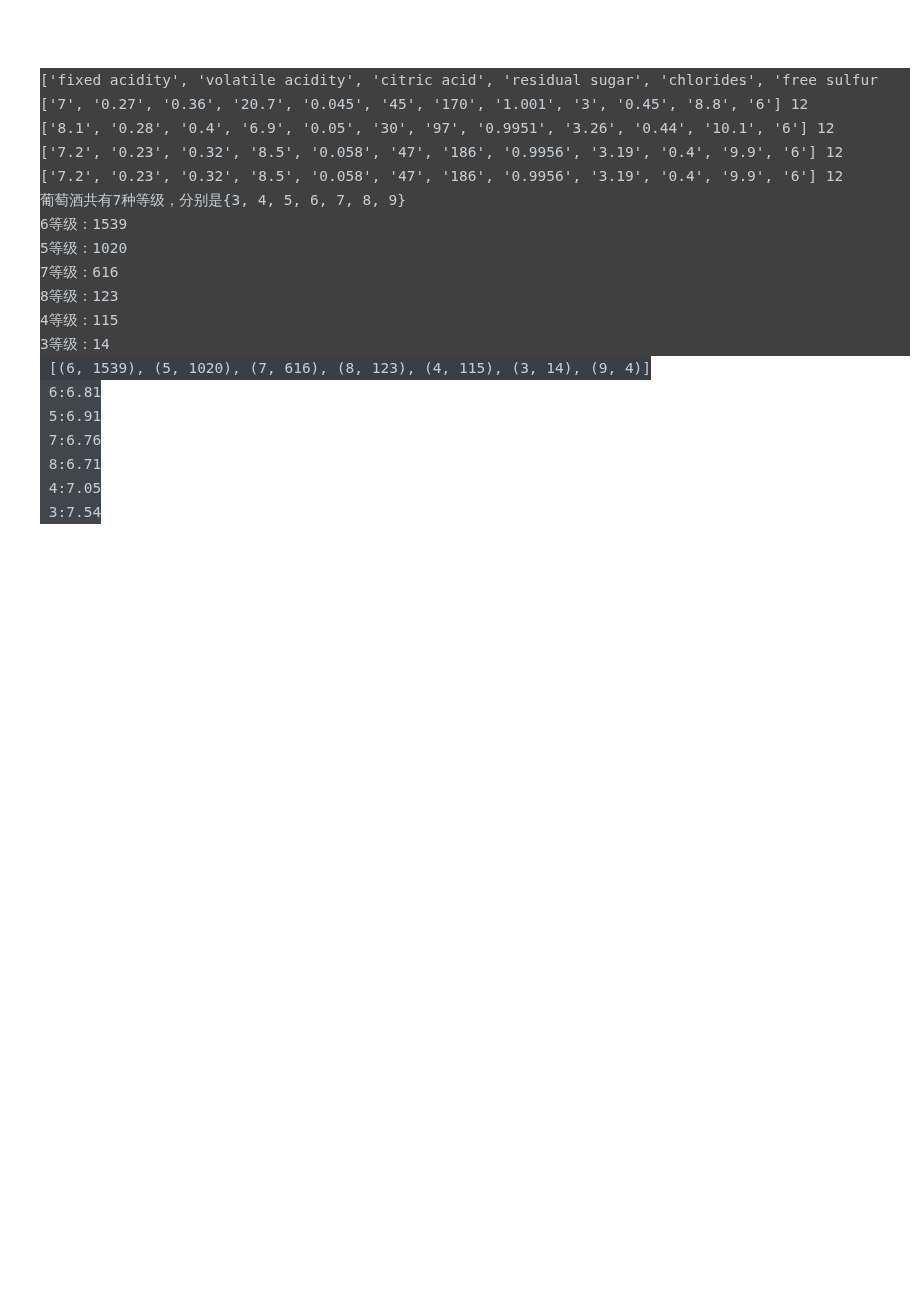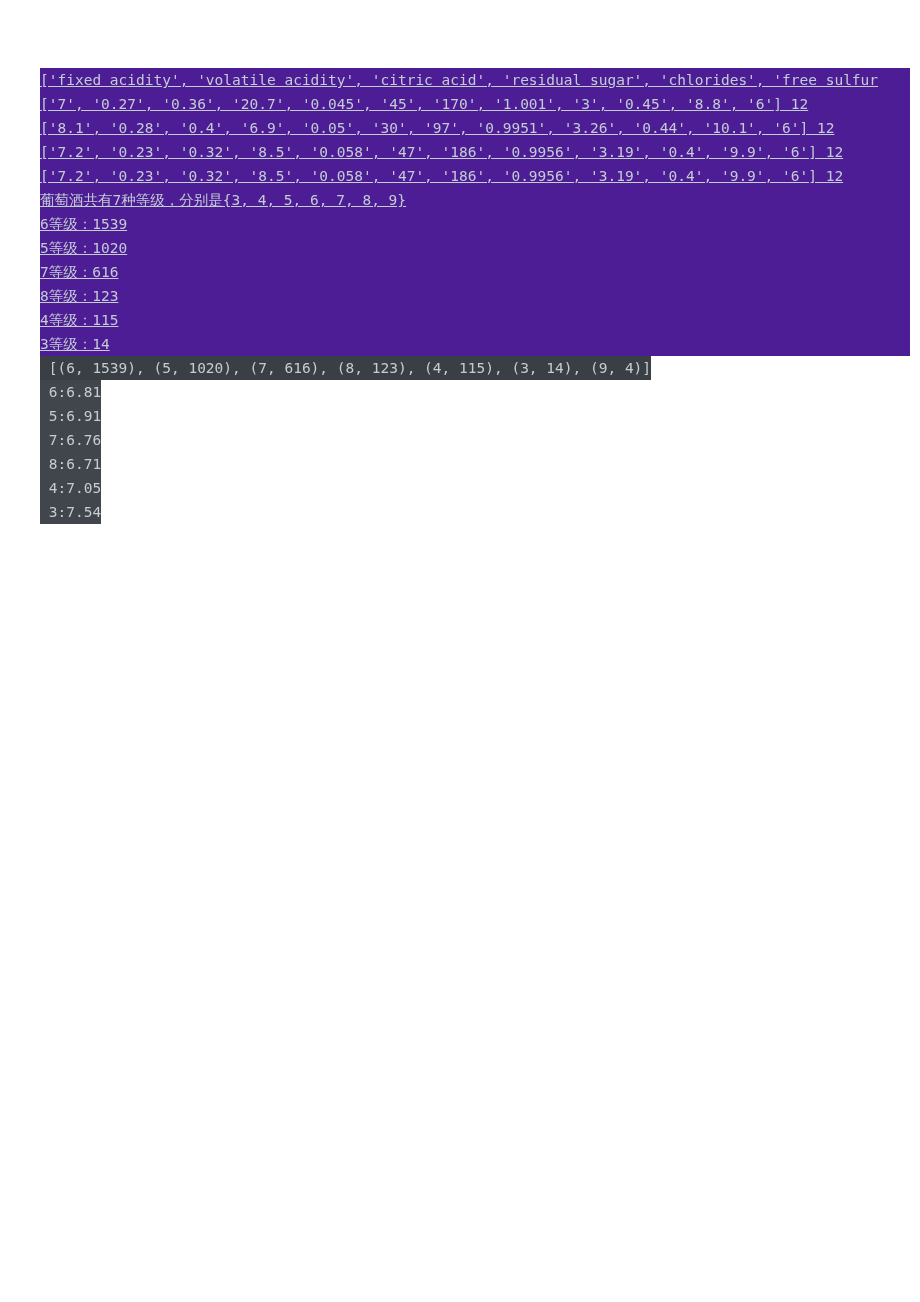--- a/index.html
+++ b/index.html
@@ -6,21 +6,21 @@
     body {
       width:920px; height:1302px; background:#fff;
       font-family:"SF Mono","Monaco","Consolas","DejaVu Sans Mono",monospace;
       font-size:14.5px; overflow:hidden;
     }
     .terminal {
       position:absolute; left:40px; top:20px; width:870px;
       color:#c5cdd3; line-height:24px;
       white-space:pre; overflow:hidden;
     }
-    .bg-dark   { background:#4c1d95;text-decoration:underline; }
+    .bg-dark   { background:#404040; }
     .row { display:block; white-space:pre; }
     .row.trunc { overflow:hidden; }
     .bg-light-seg  { display:inline-block; background:#41464c;text-align:right; }
   </style>
 </head>
 <body>
 
 <div class="terminal">
   <div id="rows"><div class="row bg-dark trunc" style="width: 870px;">['fixed acidity', 'volatile acidity', 'citric acid', 'residual sugar', 'chlorides', 'free sulfur</div><div class="row bg-dark trunc" style="width: 870px;">['7', '0.27', '0.36', '20.7', '0.045', '45', '170', '1.001', '3', '0.45', '8.8', '6'] 12</div><div class="row bg-dark trunc" style="width: 870px;">['8.1', '0.28', '0.4', '6.9', '0.05', '30', '97', '0.9951', '3.26', '0.44', '10.1', '6'] 12</div><div class="row bg-dark trunc" style="width: 870px;">['7.2', '0.23', '0.32', '8.5', '0.058', '47', '186', '0.9956', '3.19', '0.4', '9.9', '6'] 12</div><div class="row bg-dark trunc" style="width: 870px;">['7.2', '0.23', '0.32', '8.5', '0.058', '47', '186', '0.9956', '3.19', '0.4', '9.9', '6'] 12</div><div class="row bg-dark trunc" style="width: 870px;">葡萄酒共有7种等级，分别是{3, 4, 5, 6, 7, 8, 9}</div><div class="row bg-dark trunc" style="width: 870px;">6等级：1539</div><div class="row bg-dark trunc" style="width: 870px;">5等级：1020</div><div class="row bg-dark trunc" style="width: 870px;">7等级：616</div><div class="row bg-dark trunc" style="width: 870px;">8等级：123</div><div class="row bg-dark trunc" style="width: 870px;">4等级：115</div><div class="row bg-dark trunc" style="width: 870px;">3等级：14</div><div class="row"><span class="bg-medium-seg" style="background: rgb(58, 63, 69); display: inline-block;"> [(6, 1539), (5, 1020), (7, 616), (8, 123), (4, 115), (3, 14), (9, 4)]</span></div><div class="row"><span class="bg-light-seg" style="background: rgb(65, 70, 76); display: inline-block;"> 6:6.81</span></div><div class="row"><span class="bg-light-seg" style="background: rgb(65, 70, 76); display: inline-block;"> 5:6.91</span></div><div class="row"><span class="bg-light-seg" style="background: rgb(65, 70, 76); display: inline-block;"> 7:6.76</span></div><div class="row"><span class="bg-light-seg" style="background: rgb(65, 70, 76); display: inline-block;"> 8:6.71</span></div><div class="row"><span class="bg-light-seg" style="background: rgb(65, 70, 76); display: inline-block;"> 4:7.05</span></div><div class="row"><span class="bg-light-seg" style="background: rgb(65, 70, 76); display: inline-block;"> 3:7.54</span></div></div>
 </div>

